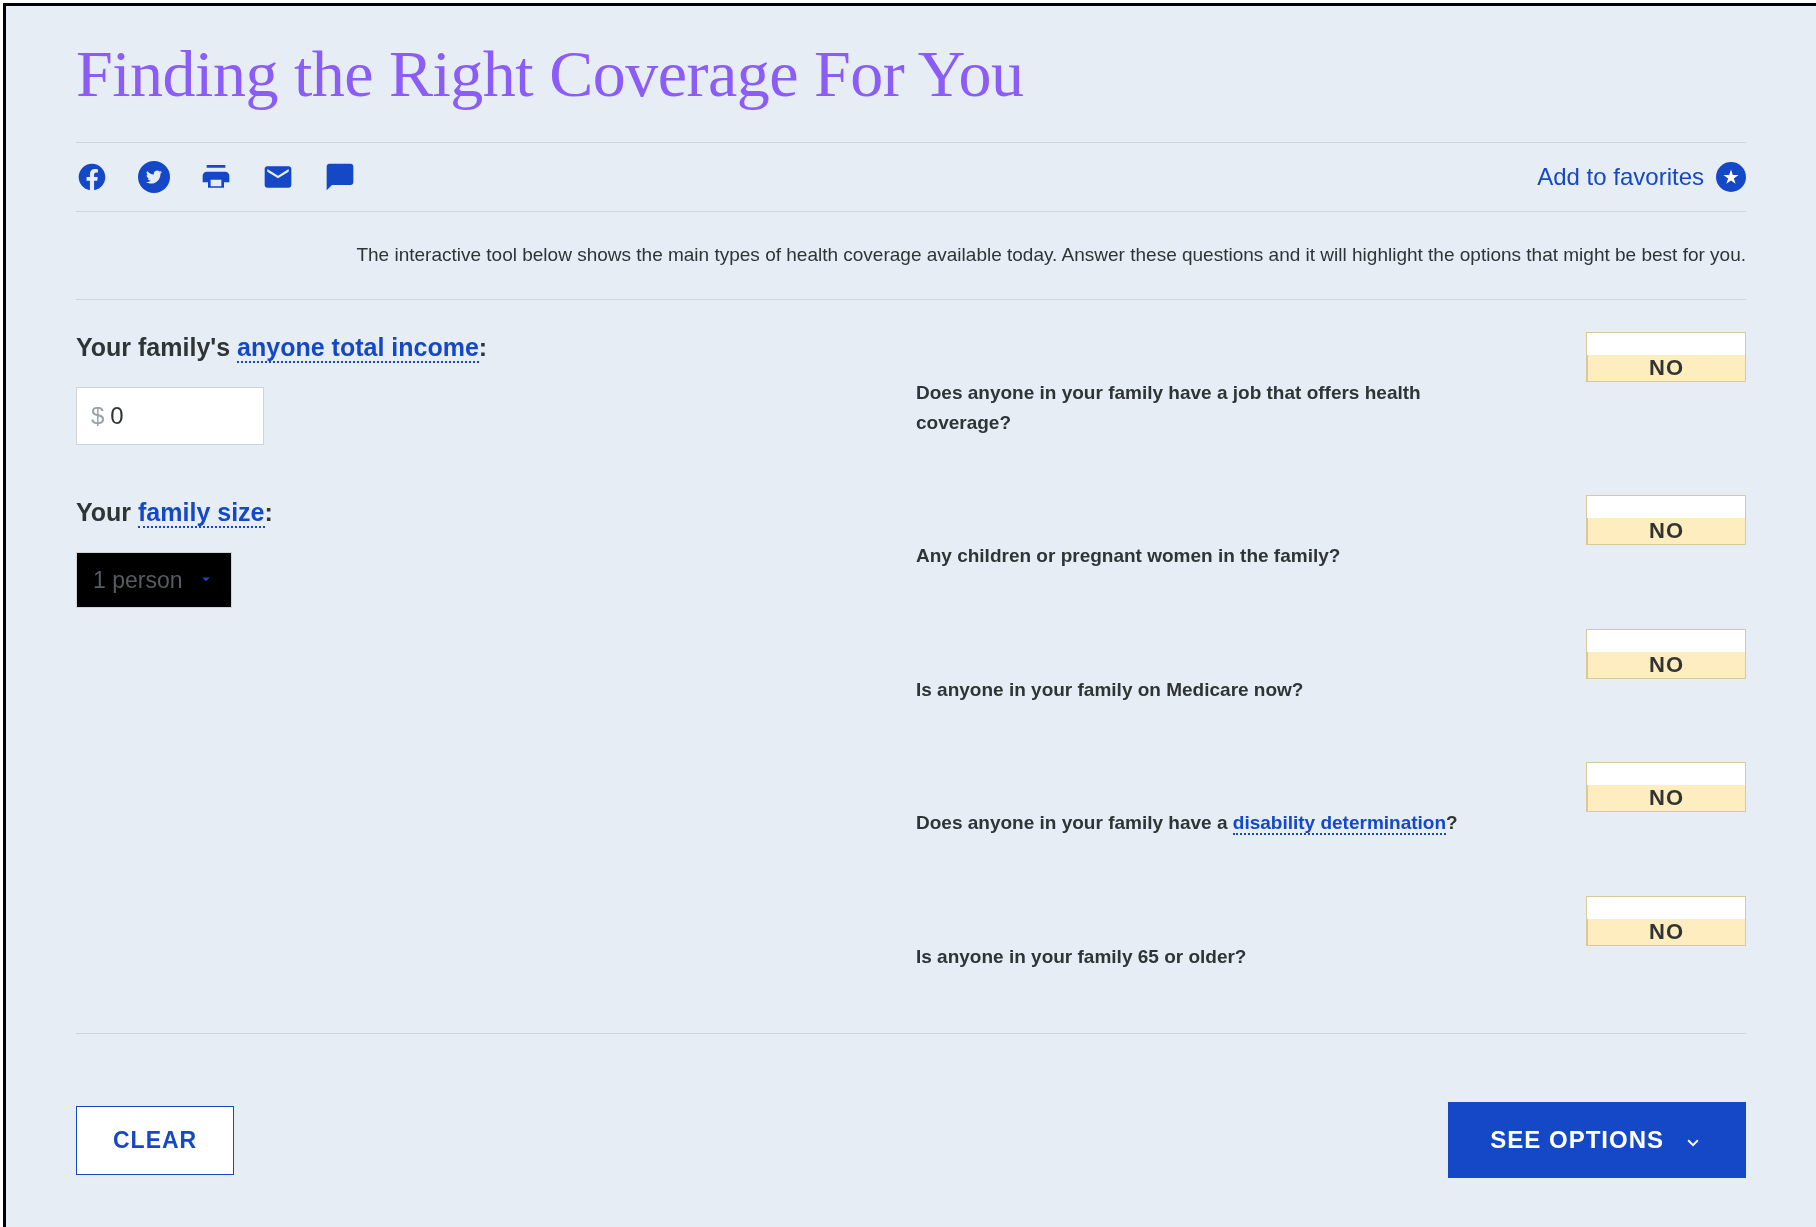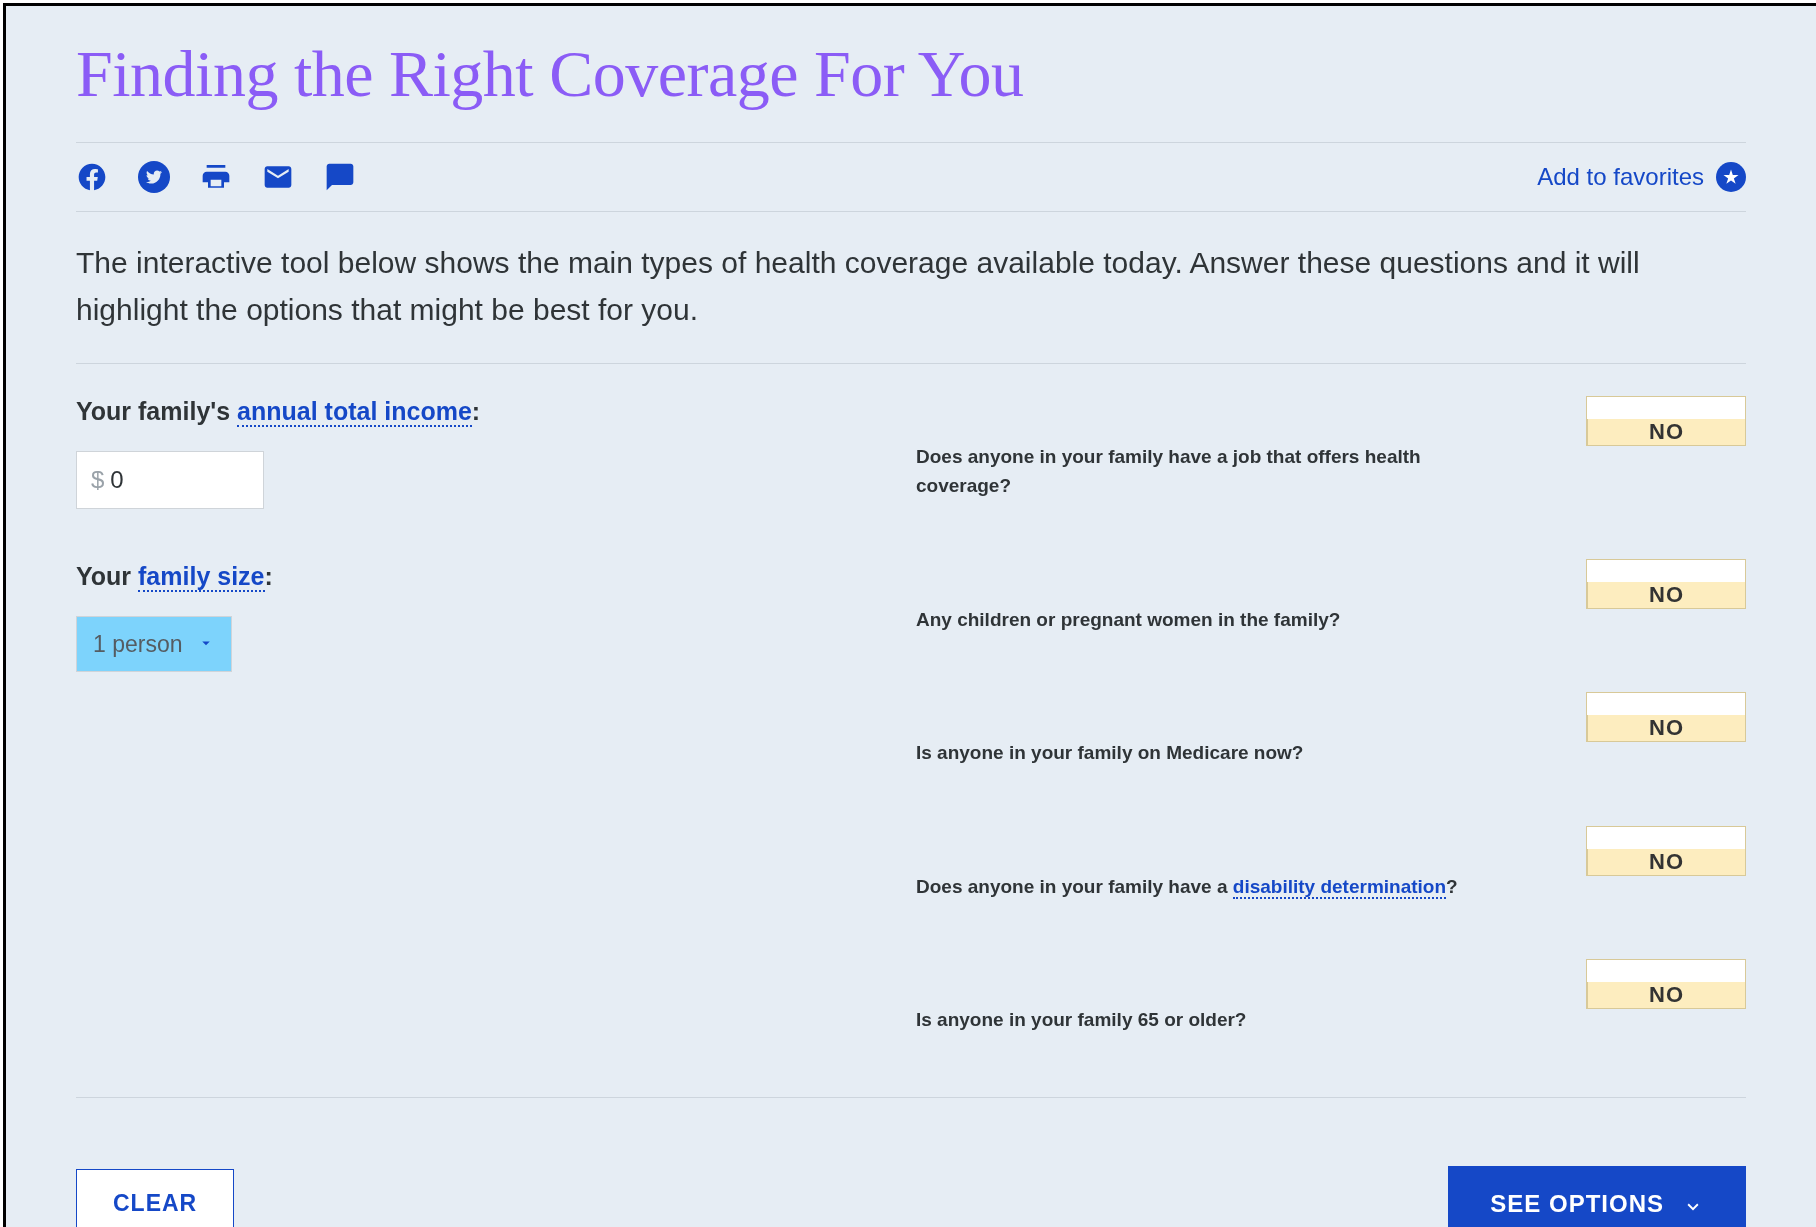--- a/index.html
+++ b/index.html
@@ -59,24 +59,25 @@
     color: #1548c7;
     font-size: 24px;
     cursor: pointer;
   }
   .fav-circle {
     width: 30px; height: 30px; border-radius: 50%;
     background: #1548c7; display:flex;align-items:center;justify-content:center;
   }
   .fav-circle svg { fill:#fff; width:18px;height:18px;}
   .intro {
-    font-size: 30px;
+    font-size: 19px;
     color: #2f3437;
     line-height: 1.55;
     padding: 28px 0 30px 0;
+    text-align: right;
   }
   .form-area {
     display: flex;
     gap: 120px;
     padding-top: 30px;
     padding-bottom: 40px;
   }
   .col-left { flex: 0 0 720px; }
   .col-right { flex: 1; }
   .field-label {
@@ -105,21 +106,21 @@
   }
   .money-prefix { color: #9aa2a9; margin-right: 6px; font-size: 24px; }
   .money-input input {
     border: none; outline: none; font-size: 24px; width: 100%;
     color: #2f3437; background: transparent;
   }
   .select-box {
     display: flex;
     align-items: center;
     justify-content: space-between;
-    background: #7dd3fc;
+    background: #000000;
     border: 1px solid #cfd4d9;
     height: 56px;
     padding: 0 16px;
     font-size: 23px;
     color: #555c62;
     cursor: pointer;
     width: fit-content;
     gap: 14px;
   }
   .select-box .chev { color: #1548c7; }
@@ -243,21 +244,21 @@
 
     <p class="intro">The interactive tool below shows the main types of health coverage available today. Answer these questions and it will highlight the options that might be best for you.</p>
 
     <hr class="divider-line">
 
     <div class="form-area">
 
       <div class="col-left">
         <div class="input-wrap">
           <div class="field-label">
-            <span>Your family's </span><span class="term">annual total income</span><span>:</span>
+            <span>Your family's </span><span class="term">anyone total income</span><span>:</span>
           </div>
           <div class="money-input">
             <span class="money-prefix">$</span>
             <input type="text" value="0" style="">
           </div>
         </div>
 
         <div class="input-wrap">
           <div class="field-label">
             <span>Your </span><span class="term">family size</span><span>:</span>

